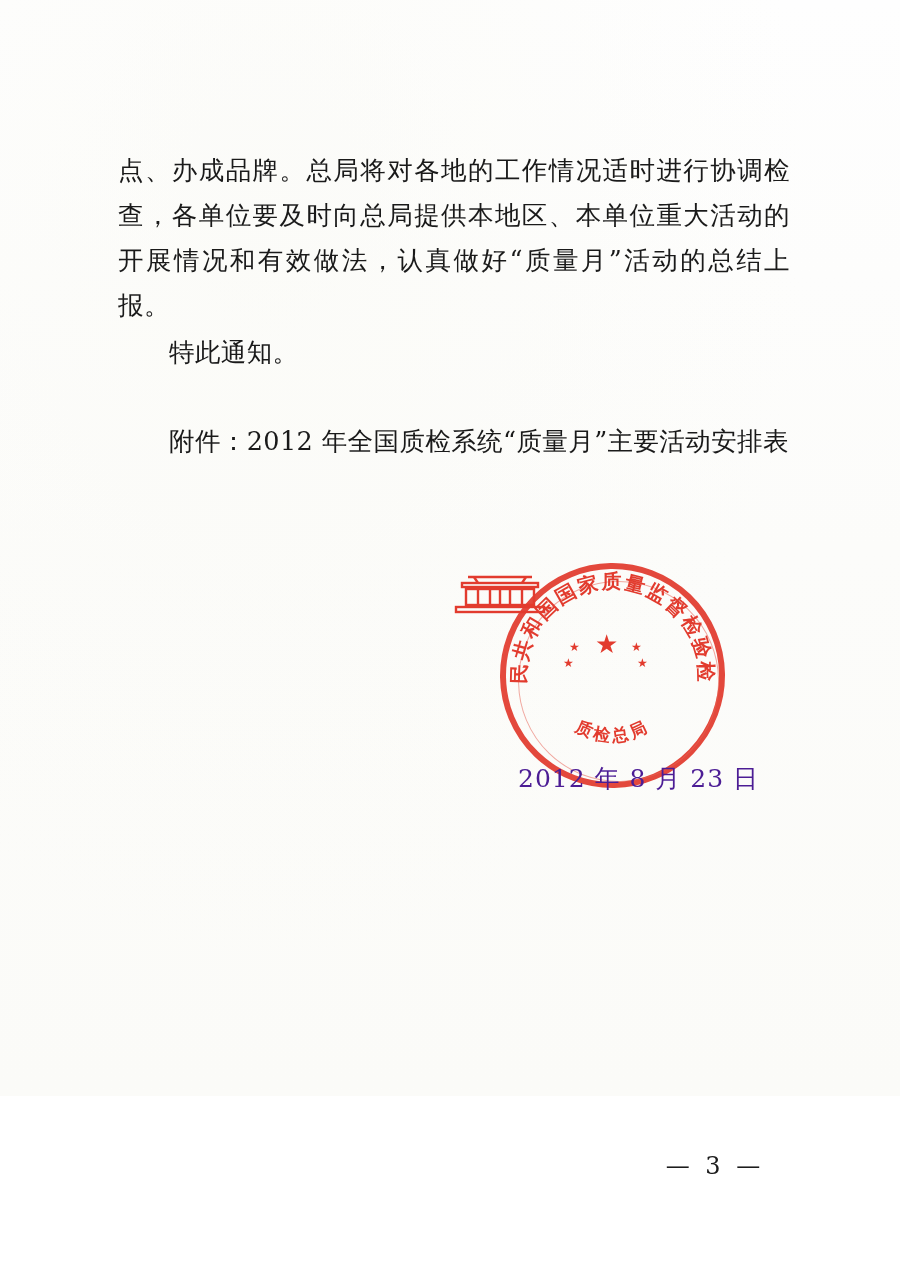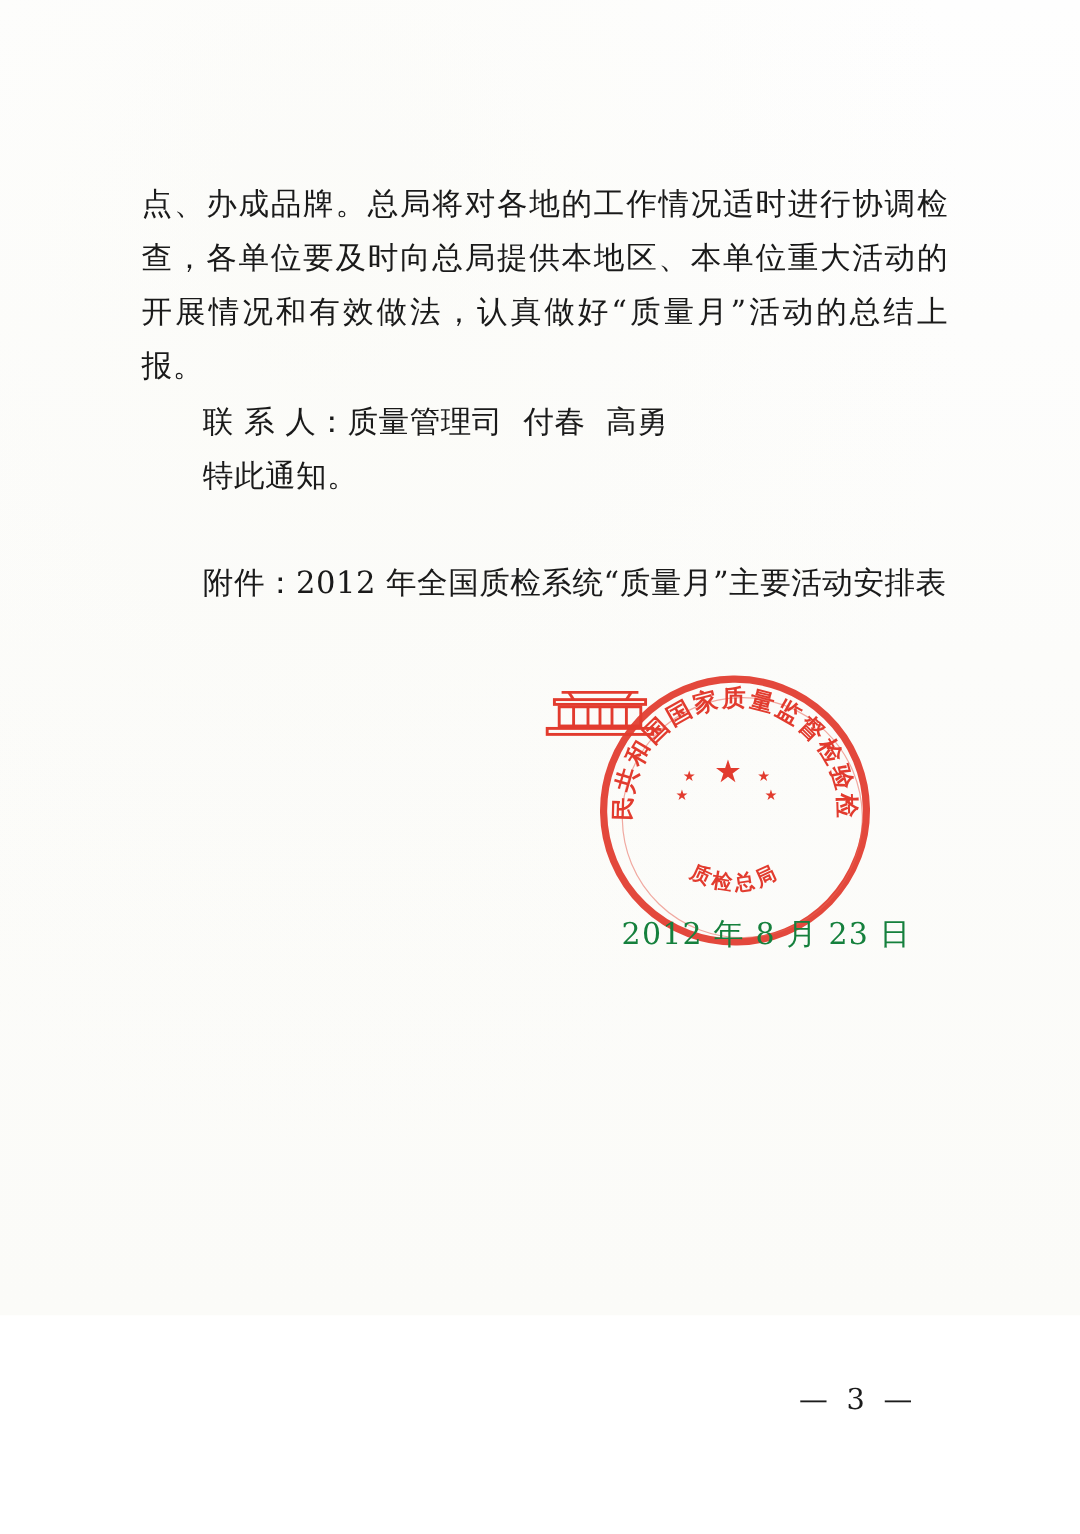--- a/index.html
+++ b/index.html
@@ -126,21 +126,21 @@
     width: 104px;
     height: 56px;
   }
 
   .seal-date {
     position: absolute;
     left: 518px;
     top: 762px;
     font-size: 25px;
     letter-spacing: 1px;
-    color: #15803d;
+    color: #4c1d95;
     font-family: "DejaVu Serif", serif;
     white-space: pre;
   }
 
   .page-number {
     position: absolute;
     left: 0;
     top: 1152px;
     width: 900px;
     text-align: center;
@@ -160,21 +160,20 @@
 <body>
 
 <div class="page">
   <div class="paper-tint"></div>
 
   <div class="body-text">
 
     <p class="para">点、办成品牌。总局将对各地的工作情况适时进行协调检查，各单位要及时向总局提供本地区、本单位重大活动的开展情况和有效做法，认真做好“质量月”活动的总结上报。</p>
 
     <div class="contact-block">
-      <p class="contact-line">联 系 人：质量管理司  付春  高勇</p>
       <p class="contact-line">特此通知。</p>
     </div>
 
     <p class="attach-line">附件：2012 年全国质检系统“质量月”主要活动安排表</p>
   </div>
 
   <div class="seal-area">
     <div class="seal">
       <div class="seal-inner-ring"></div>
     </div>

